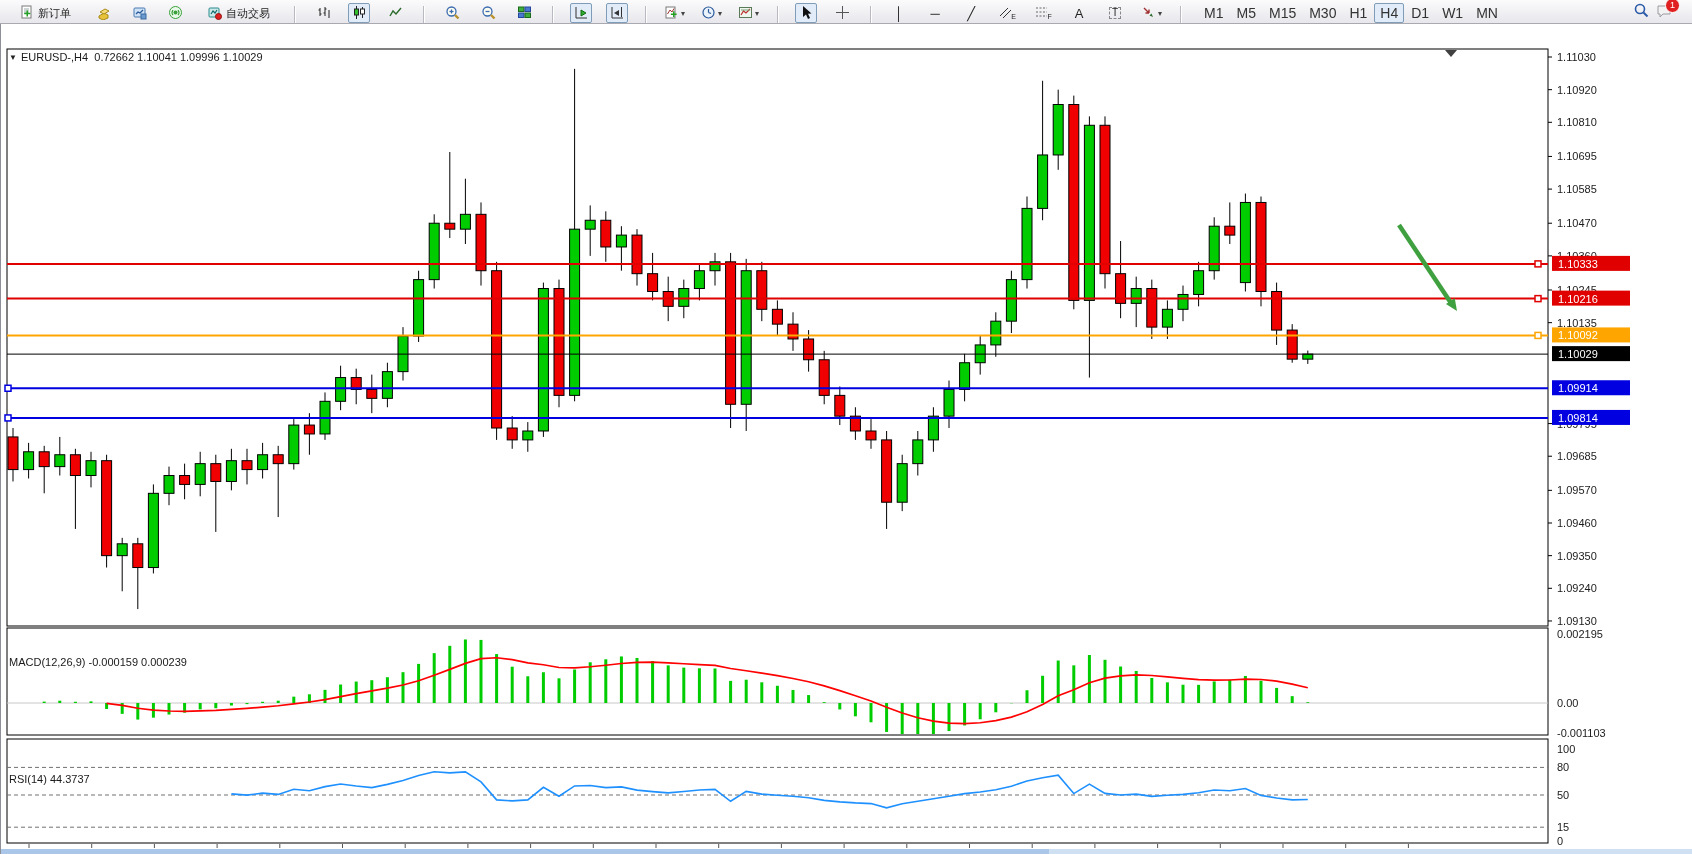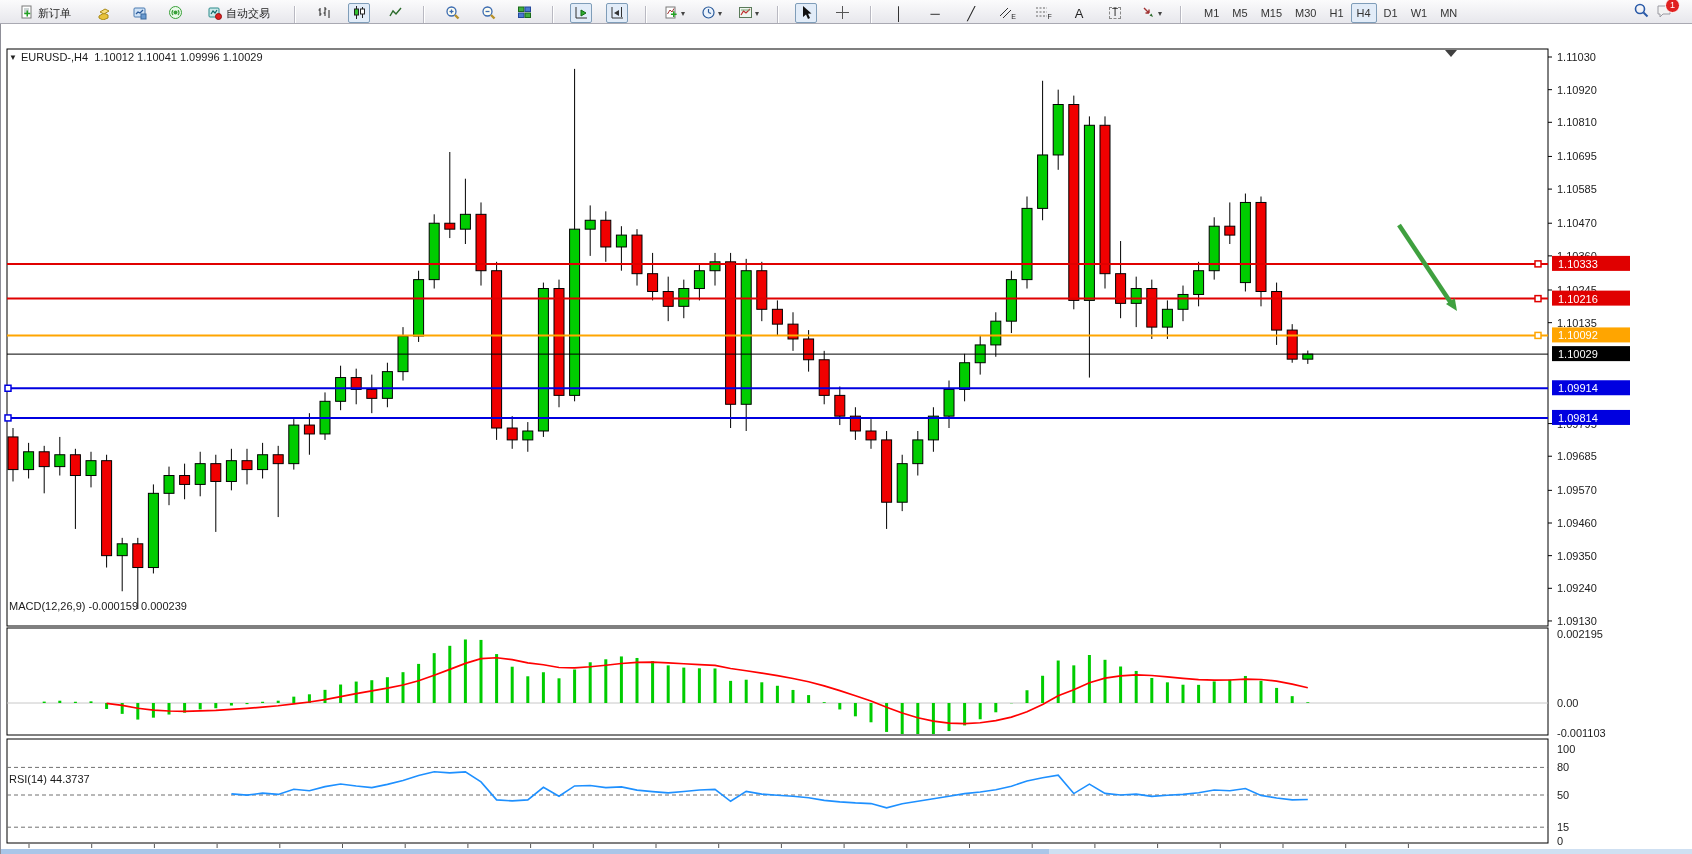--- a/index.html
+++ b/index.html
@@ -7,36 +7,36 @@
        font-family:"Liberation Sans",sans-serif;-webkit-font-smoothing:none}
   
   .toolbar{position:absolute;top:0;left:0;right:0;height:23px;display:flex;align-items:flex-end;
            background:linear-gradient(#fbfbfc,#e7e7ec);border-bottom:1px solid #a9a9b2;padding:0 12px;gap:14px;z-index:20}
   .btn{height:20px;min-width:22px;display:flex;align-items:center;justify-content:center;
        border:1px solid transparent;border-radius:2px;font-size:11px;color:#222;cursor:default;box-sizing:border-box}
   .btn.labeled{padding:0 6px;gap:4px}
   .btn.pressed{background:#e2ecf8;border-color:#7f9db9}
   .btn .caret{font-size:8px;color:#444;margin-left:2px}
   .sep{width:1px;height:17px;background:#b9b9c2;margin:0 3px;box-shadow:1px 0 0 #fff}
-  .tf{height:18px;padding:0 5px;display:flex;align-items:center;font-size:11px;color:#333;
+  .tf{height:18px;padding:0 5px;display:flex;align-items:center;font-size:14px;color:#333;
       border:1px solid transparent;border-radius:2px}
   .tf.pressed{background:#e2ecf8;border-color:#7f9db9}
   .tb-right{margin-left:auto;display:flex;align-items:center;gap:6px;padding-right:6px}
   .badge{position:absolute;top:-5px;right:-6px;background:#e02020;color:#fff;border-radius:50%;
          width:13px;height:13px;font-size:9px;display:flex;align-items:center;justify-content:center;border:1px solid #fff}
   .glyph{font-size:13px;color:#222;line-height:1}
   .glyph.small{font-size:10px}
   .subletter{font-size:7px;color:#222;margin-left:-2px;margin-top:6px}
   
   #chartArea{position:absolute;top:23px;left:0;right:0;bottom:0;background:#fff;border-left:1px solid #8f8f98}
   #chart-svg{position:absolute;top:24px;left:0}
   .overlay-label{position:absolute;font-size:11px;color:#1a1a1a;z-index:6;white-space:nowrap}
   #title{top:28px;left:8px}
   #title .tri{display:inline-block;font-size:8px;color:#222;margin-right:4px;vertical-align:1px}
-  #macdLabel{top:577px;left:8px}
+  #macdLabel{top:633px;left:8px}
   #rsiLabel{top:750px;left:8px}
   #hscroll{position:absolute;left:0;right:0;bottom:0;height:5px;background:#cfe0f2;z-index:5}
   #hscroll .thumb{position:absolute;left:0;top:0;height:5px;width:62%;background:#aac6e8}
 </style>
 </head>
 <body>
 
 <div class="toolbar">
   <div class="btn labeled">
     <span>
@@ -691,20 +691,20 @@
         <line x1="1282" y1="797" x2="1282" y2="801" stroke="#555"></line>
         <text x="1282" y="822" font-size="11" font-family="Liberation Sans" fill="#1c1c3c" text-anchor="middle">5 May 12:00</text>
         <line x1="1344.7" y1="797" x2="1344.7" y2="801" stroke="#555"></line>
         <text x="1344.7" y="822" font-size="11" font-family="Liberation Sans" fill="#1c1c3c" text-anchor="middle">8 May 04:00</text>
         <line x1="1407.4" y1="797" x2="1407.4" y2="801" stroke="#555"></line>
         <text x="1407.4" y="822" font-size="11" font-family="Liberation Sans" fill="#1c1c3c" text-anchor="middle">8 May 20:00</text>
       </g>
     </svg>
 
   <div class="overlay-label" id="title">
-    <span class="tri">▼</span><span>EURUSD-,H4</span>&nbsp;&nbsp;<span>1.10012 1.10041 1.09996 1.10029</span>
+    <span class="tri">▼</span><span>EURUSD-,H4</span>&nbsp;&nbsp;<span>0.72662 1.10041 1.09996 1.10029</span>
   </div>
   <div class="overlay-label" id="macdLabel">MACD(12,26,9) -0.000159 0.000239</div>
   <div class="overlay-label" id="rsiLabel">RSI(14) 44.3737</div>
   <div id="hscroll">
       <div class="thumb"></div>
     </div>
 </div>
 
 </body></html>

